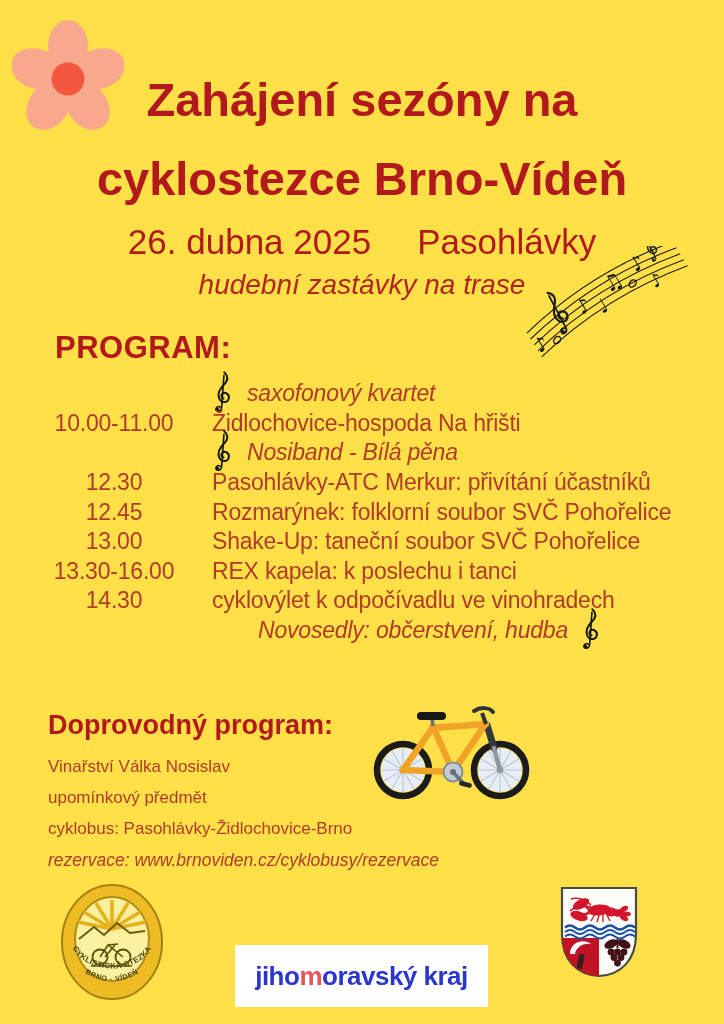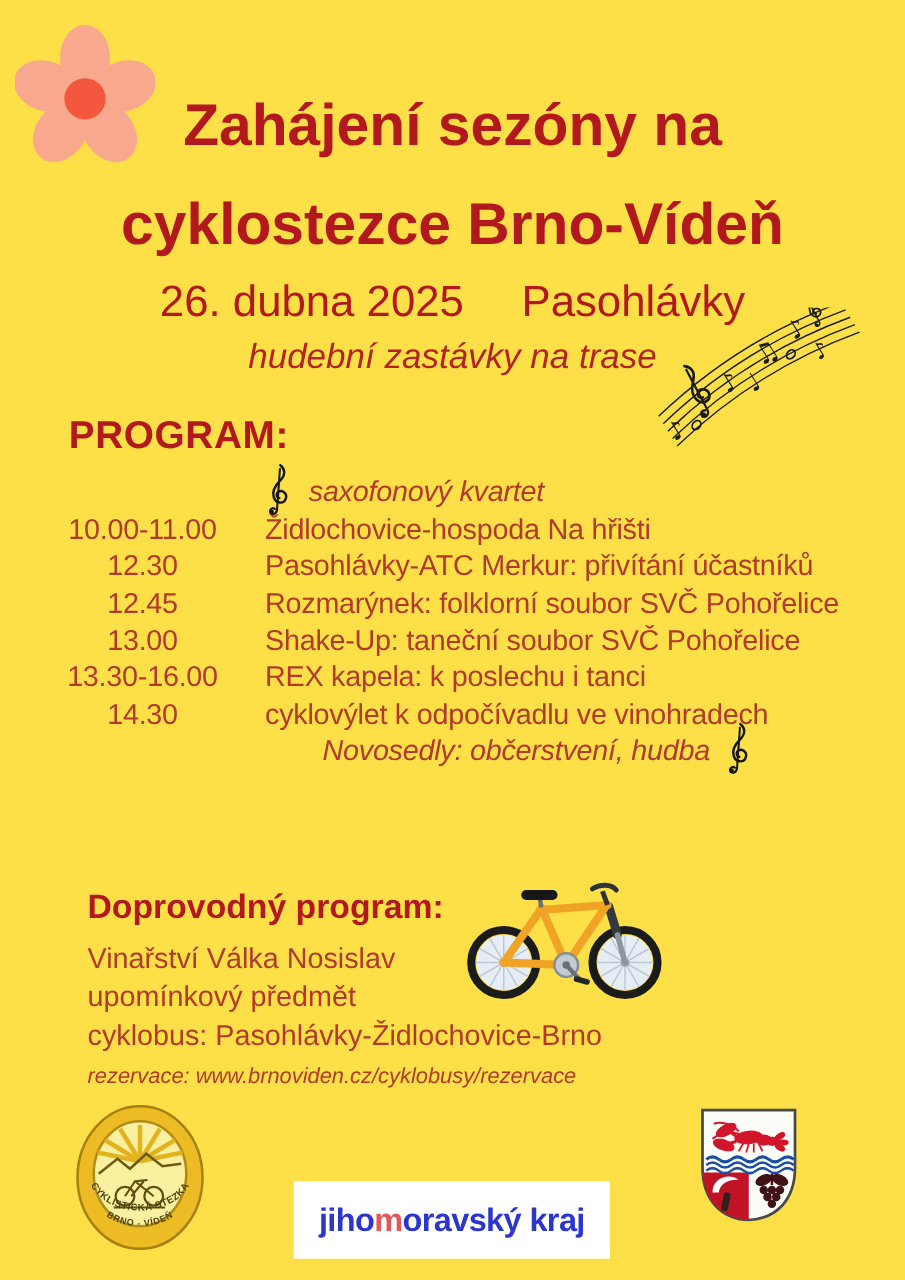--- a/index.html
+++ b/index.html
@@ -27,23 +27,23 @@
   .prow .etext{margin-left:30px}
   .prow.music{padding-left:168px}
   .clef{color:#151515;overflow:visible}
   .prow.music .clef{flex:none;width:19px;height:48px;margin-right:14px}
   .prow.music .mtext{font-style:italic}
   .prow.finale{padding-left:212px}
   .prow.finale .mtext{font-style:italic}
   .prow.finale .clef{flex:none;width:19px;height:48px;margin-left:14px}
 
   
-  .side{position:absolute;left:70px;top:710px;color:#b13a2b}
+  .side{position:absolute;left:48px;top:710px;color:#b13a2b}
   .side-h{font-size:27px;font-weight:800;color:#b2191c;margin:0 0 10px 0}
-  .side-item{font-size:23px;line-height:31px;white-space:nowrap}
+  .side-item{font-size:17px;line-height:31px;white-space:nowrap}
   .side-note{font-size:17.5px;font-style:italic;margin-top:6px;white-space:nowrap}
 
   
   .bike{position:absolute;left:370px;top:700px}
 
   
   .trail-logo{position:absolute;left:60px;top:883px}
   .region-box{position:absolute;left:235px;top:945px;width:253px;height:62px;background:#fff;
               display:flex;align-items:center;justify-content:center;
               font-size:26px;font-weight:800;letter-spacing:-.5px;white-space:nowrap}
@@ -115,20 +115,26 @@
           <use href="#clef"></use>
         </svg>
       <span class="mtext">saxofonový kvartet</span>
     </div>
 
     <div class="prow">
       <span class="time">10.00-11.00</span>
       <span class="etext">Židlochovice-hospoda Na hřišti</span>
     </div>
 
+    <div class="prow music">
+      <svg class="clef" viewBox="0 0 24 64">
+          <use href="#clef"></use>
+        </svg>
+      <span class="mtext">Nosiband - Bílá pěna</span>
+    </div>
 
     <div class="prow">
       <span class="time">12.30</span>
       <span class="etext">Pasohlávky-ATC Merkur: přivítání účastníků</span>
     </div>
 
     <div class="prow">
       <span class="time">12.45</span>
       <span class="etext">Rozmarýnek: folklorní soubor SVČ Pohořelice</span>
     </div>

